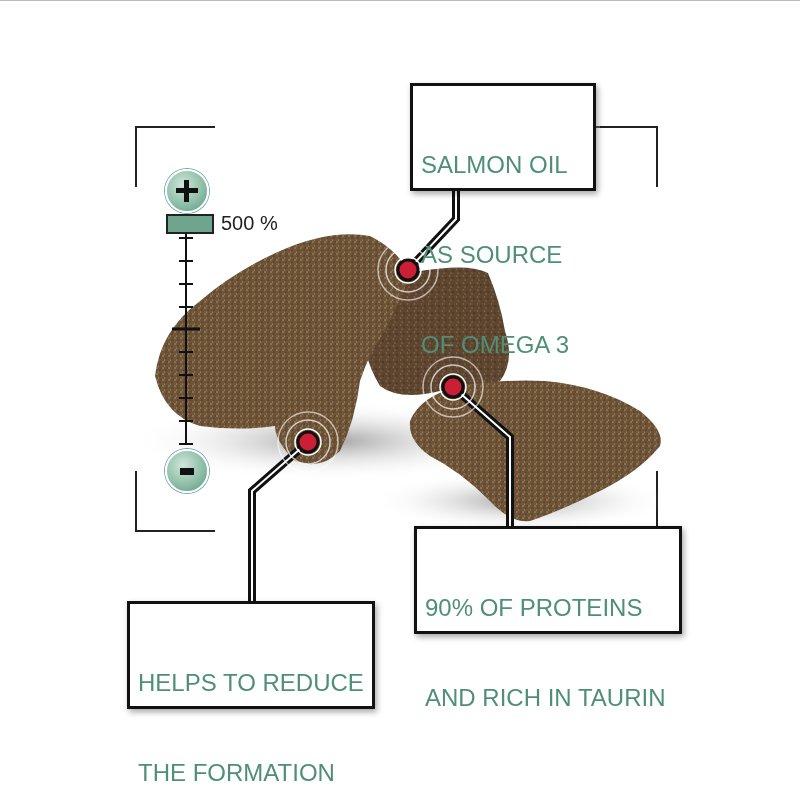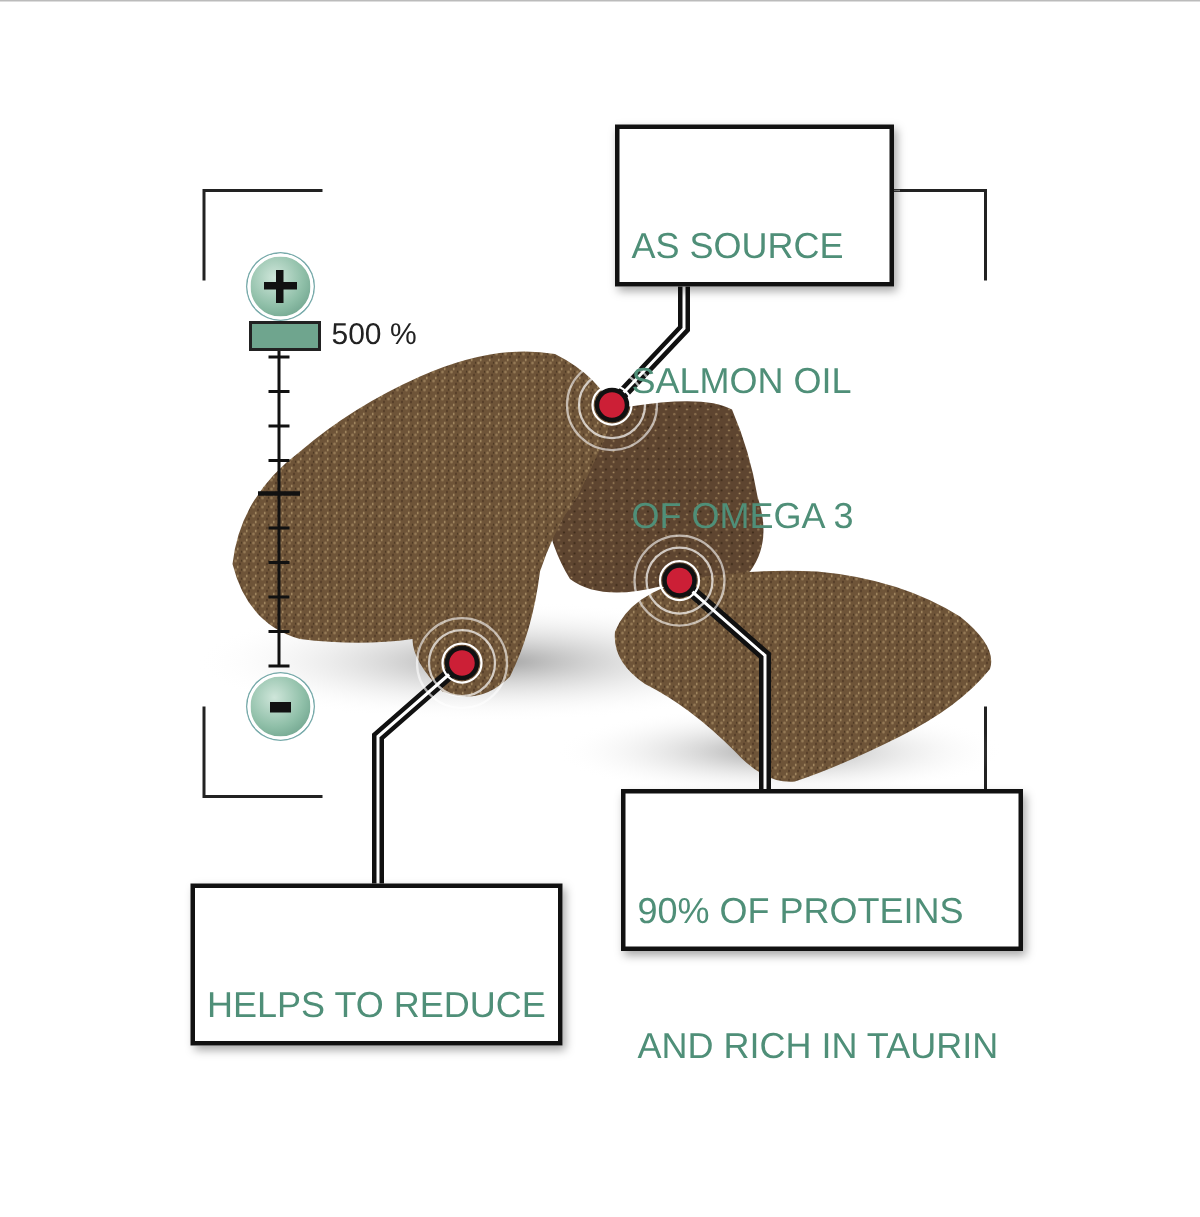--- a/index.html
+++ b/index.html
@@ -101,30 +101,31 @@
     <span style="position:absolute;left:0;top:8px;width:22px;height:5px;background:#111;"></span>
   </span>
 </div>
 <div class="zoom-level"></div>
 <div class="zoom-label">500 %</div>
 <div class="zoombtn" style="left:165px;top:448px;">
   <span style="display:block;width:14px;height:7px;background:#111;"></span>
 </div>
 
 <div class="callout" style="left:410px;top:82px;width:164px;height:94px;">
+  <span class="ln">SALMON OIL</span>
   <span class="ln">AS SOURCE</span>
-  <span class="ln">SALMON OIL</span>
   <span class="ln">OF OMEGA 3</span>
 </div>
 
 <div class="callout" style="left:414px;top:525px;width:246px;height:94px;">
   <span class="ln">90% OF PROTEINS</span>
   <span class="ln">AND RICH IN TAURIN</span>
 </div>
 
-<div class="callout" style="left:127px;top:588px;width:226px;height:94px;">
+<div class="callout" style="left:127px;top:600px;width:226px;height:94px;">
   <span class="ln">HELPS TO REDUCE</span>
+  <span class="ln">THE FORMATION</span>
   
 </div>
 
 <style>
   .callout{font-size:24px;line-height:30px;letter-spacing:0;}
 </style>
 
 </body></html>

